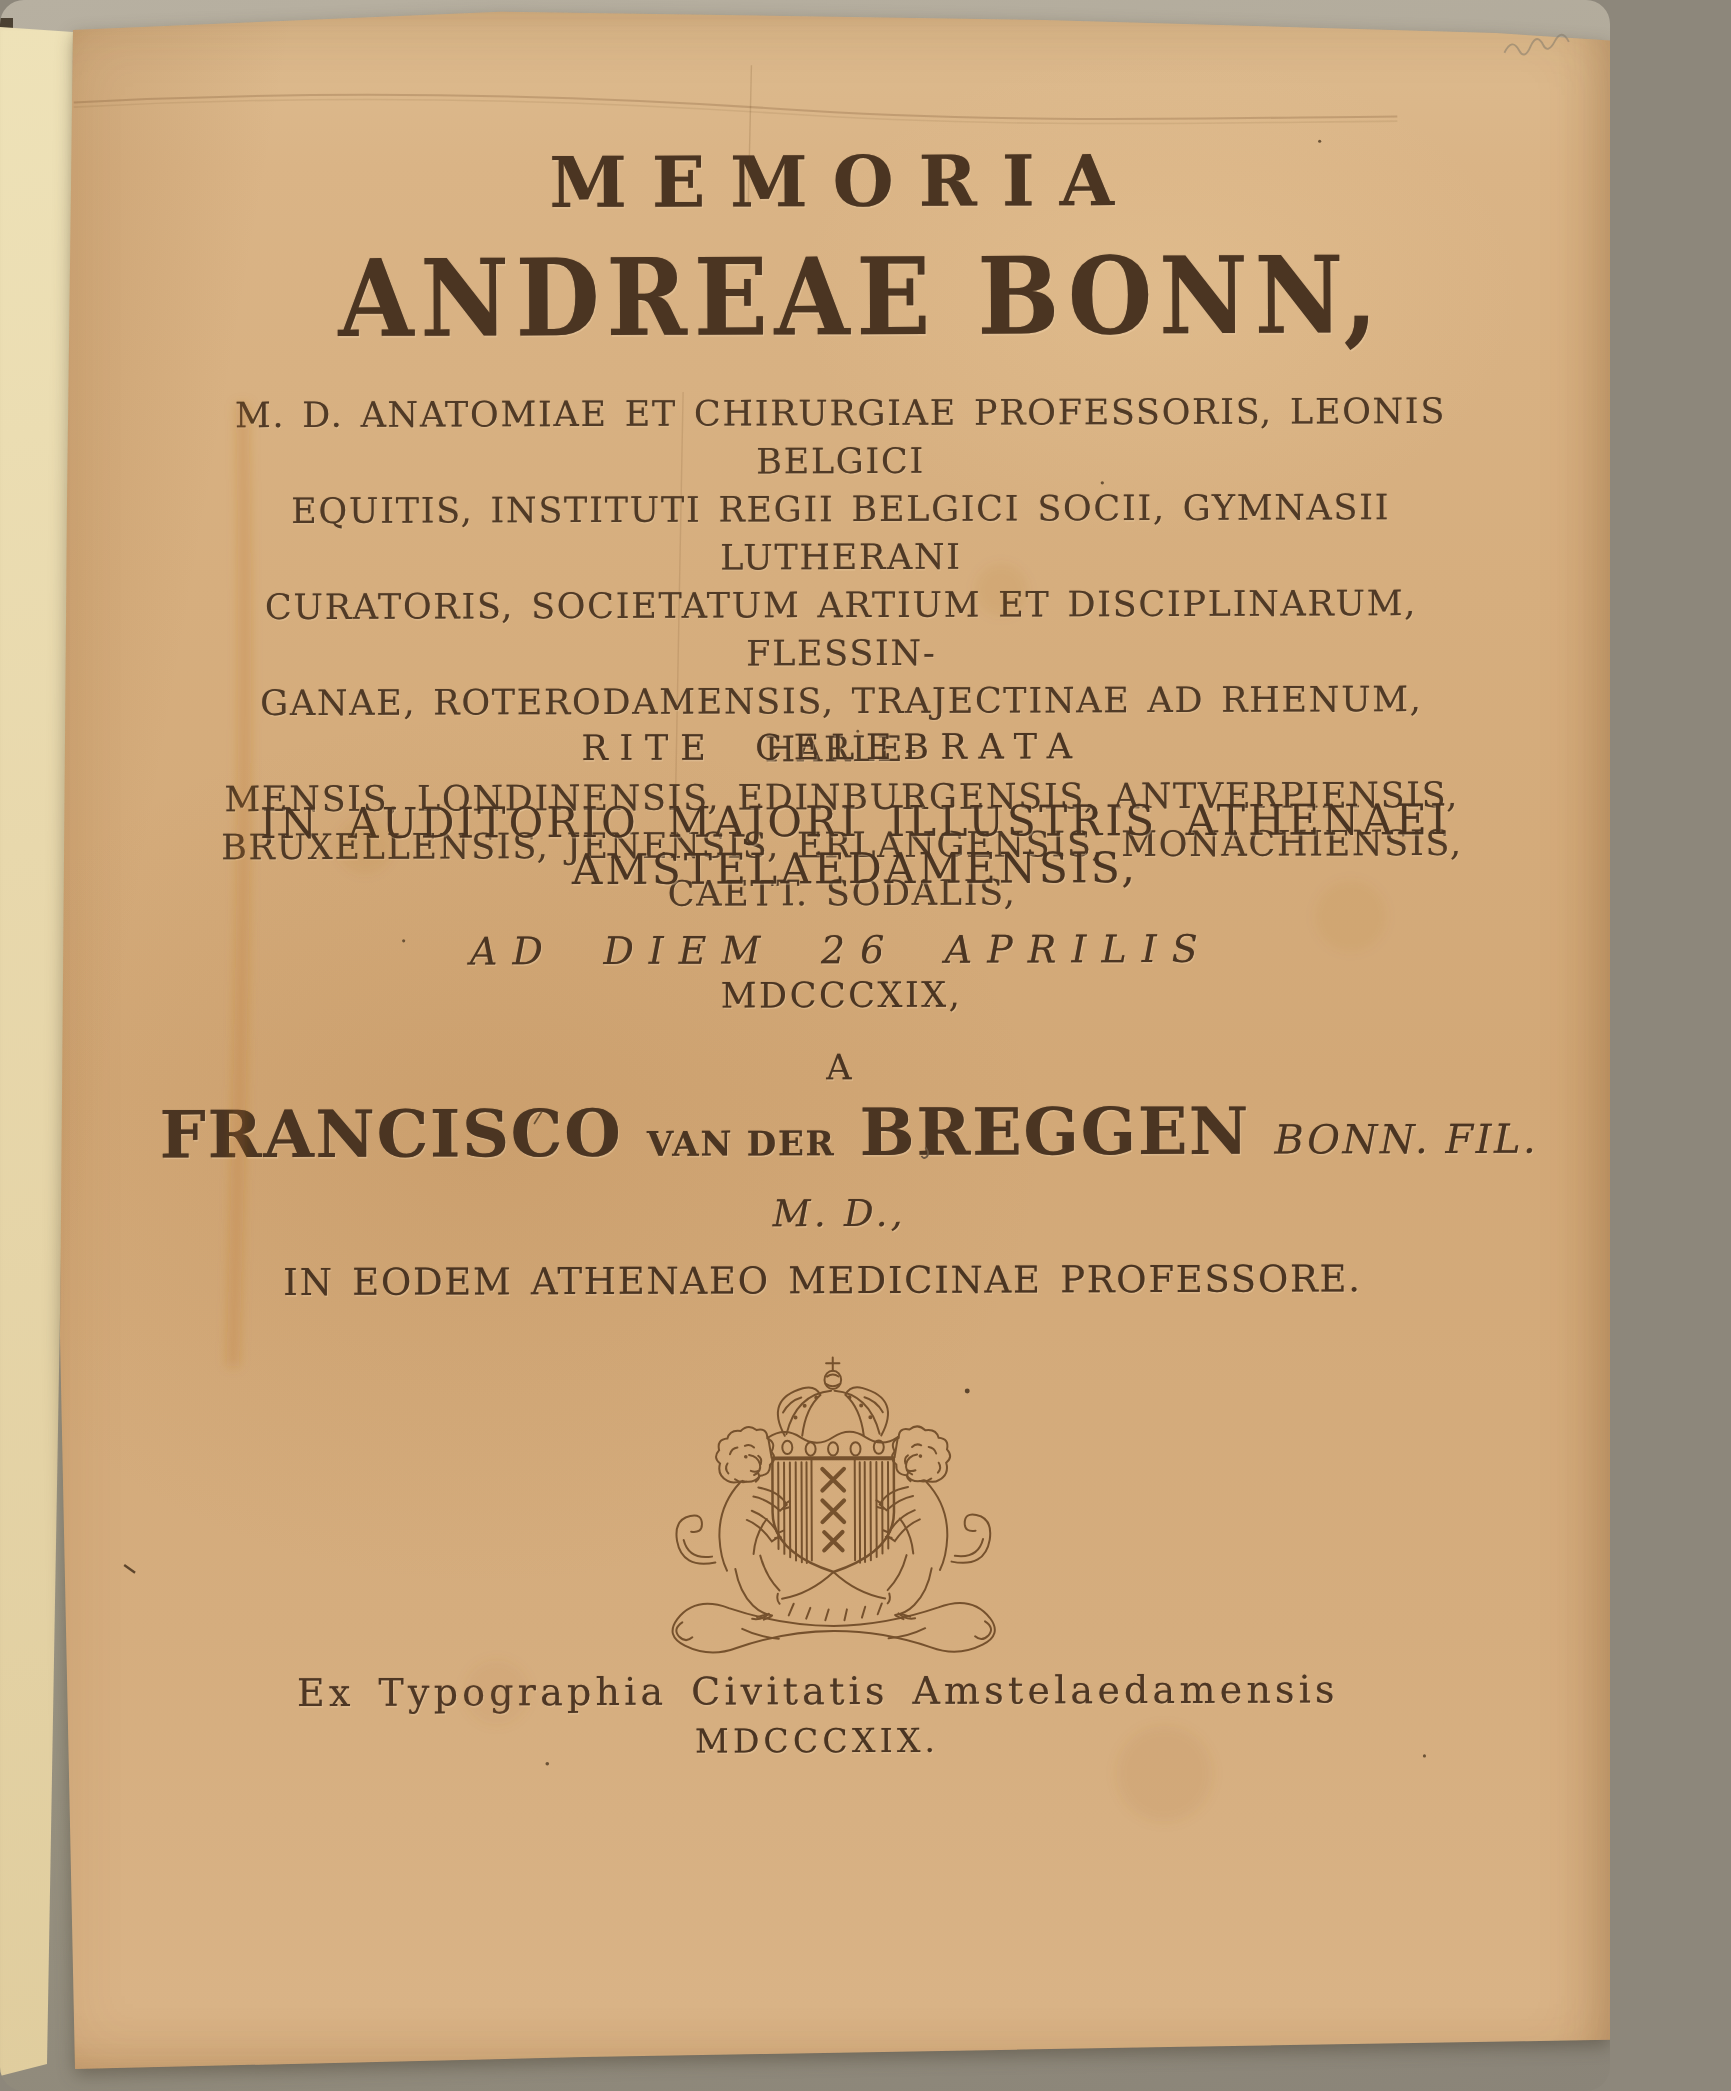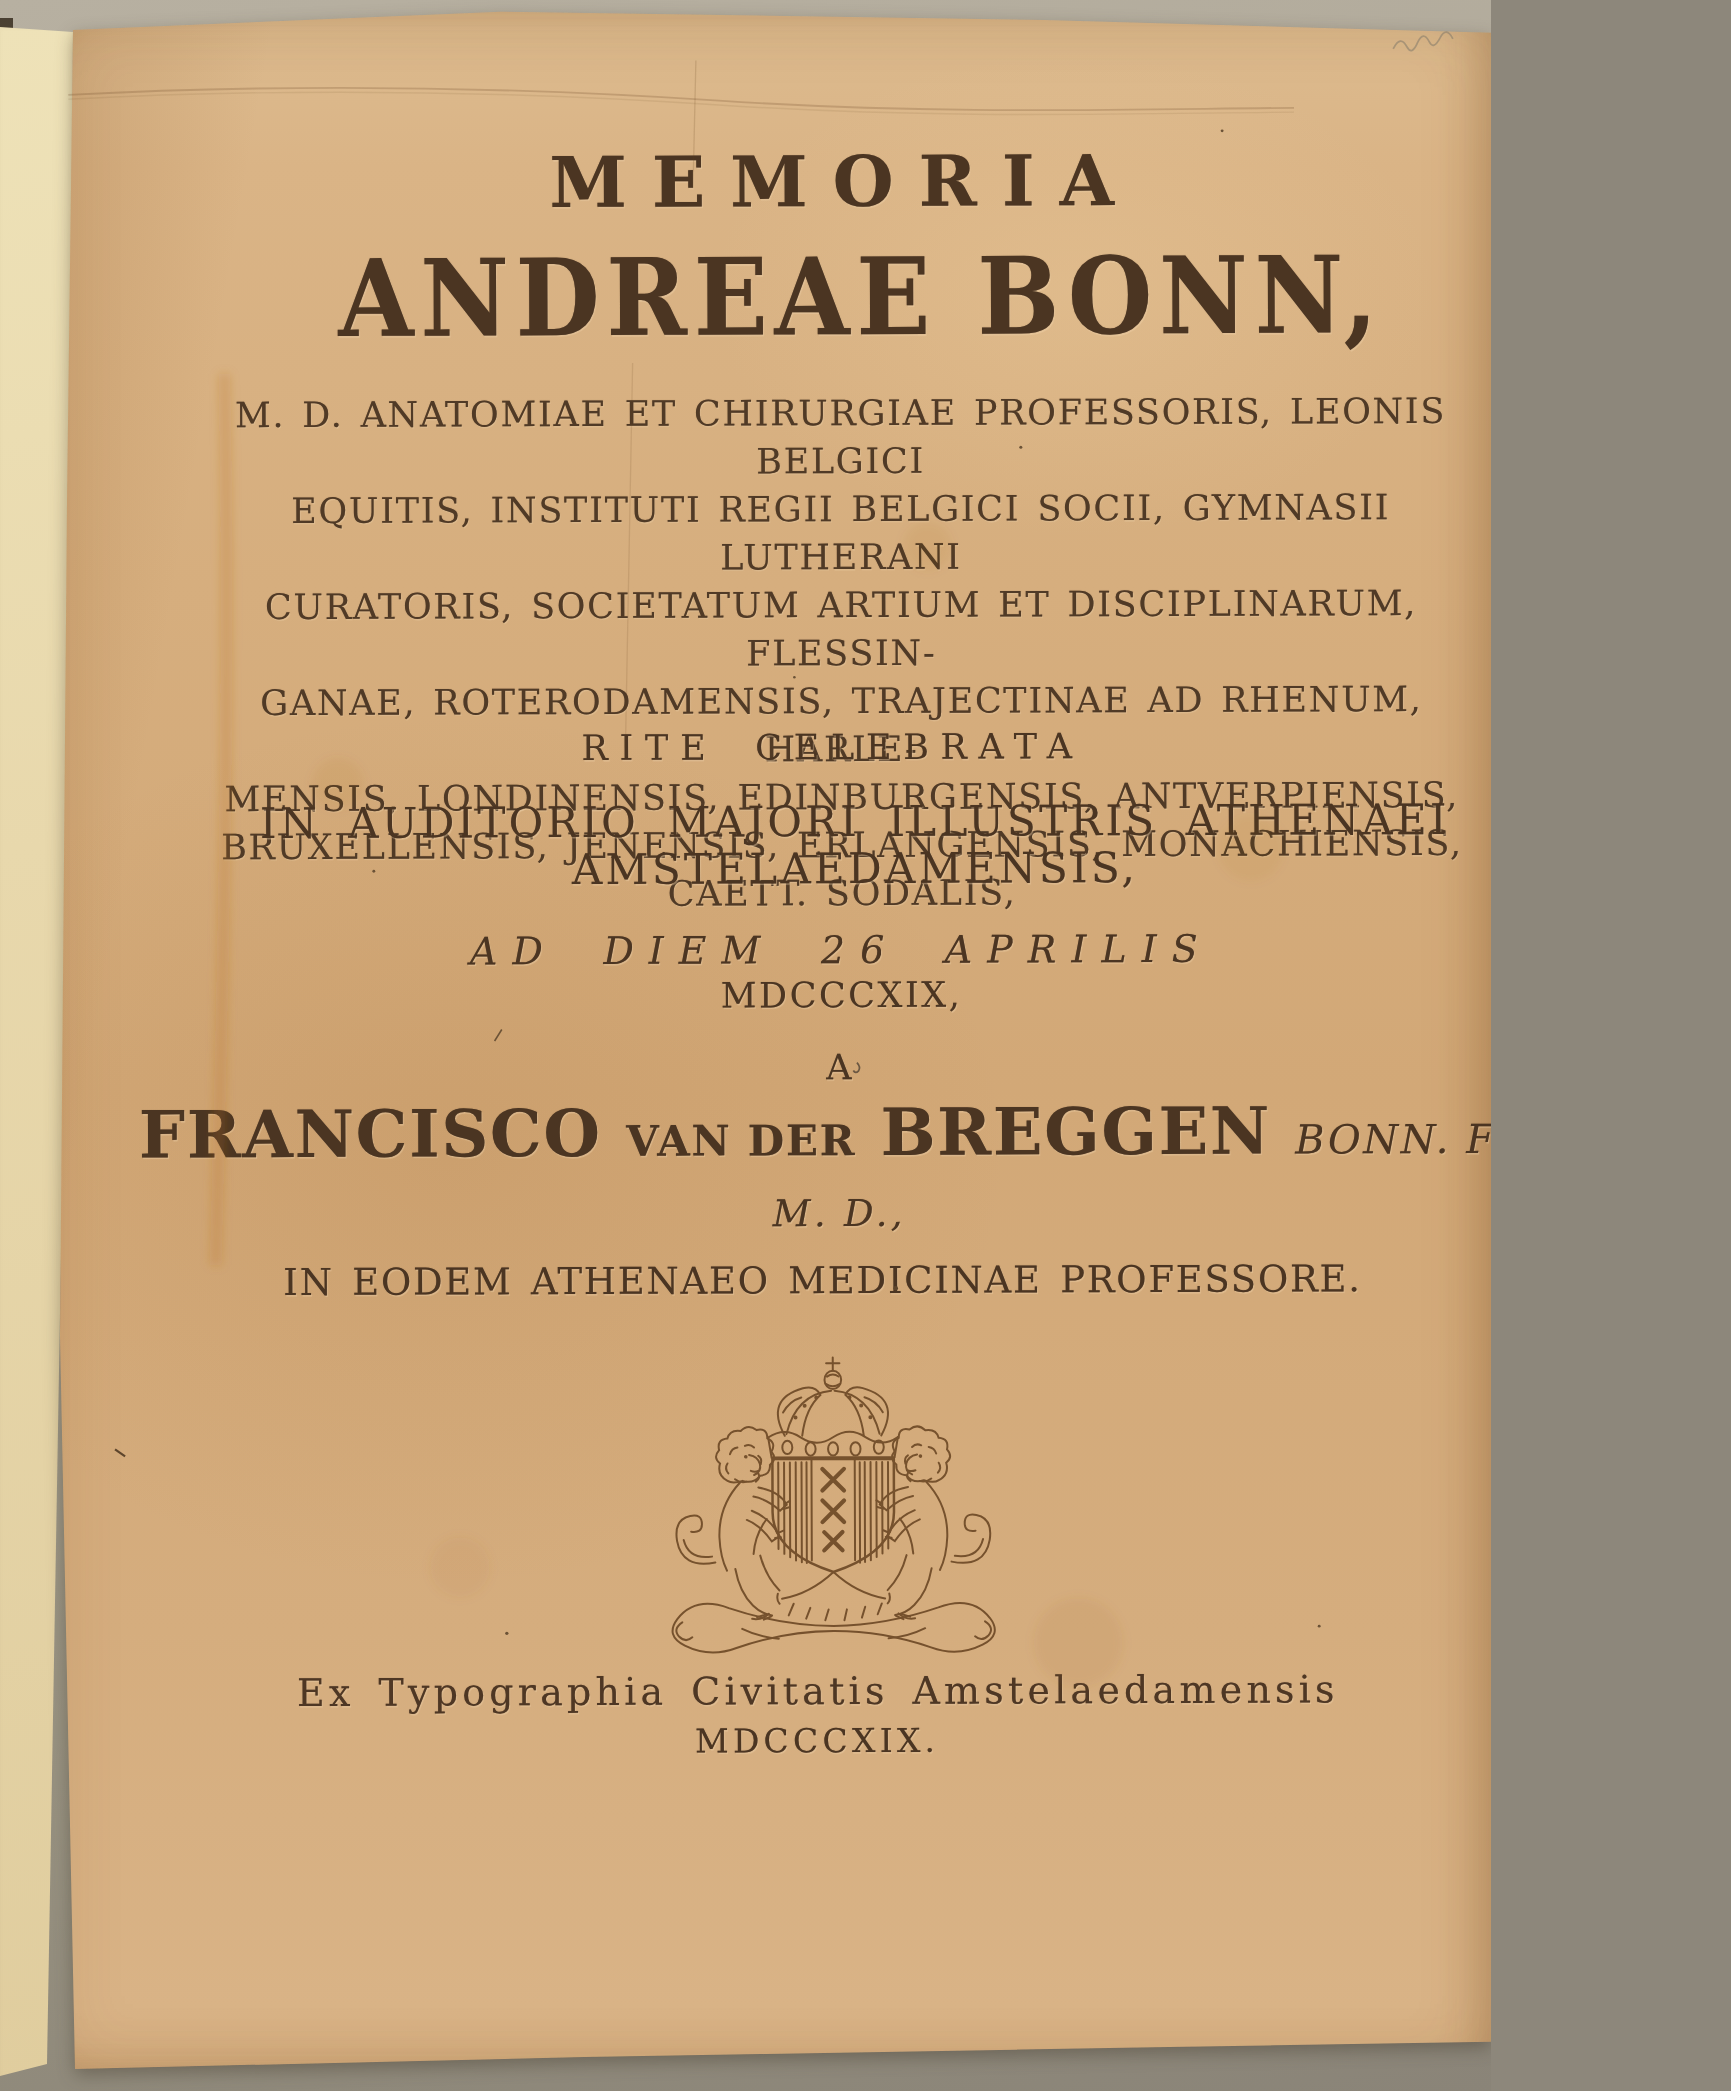--- a/index.html
+++ b/index.html
@@ -1,20 +1,21 @@
 <!DOCTYPE html>
 <html style="font-size:13.4px"><head>
 <meta charset="utf-8">
 <style>
   html,body{margin:0;padding:0;background:#8d877b;}
   .scene{
-    position:relative;width:1491px;height:2091px;overflow:hidden;
+    position:relative;width:1610px;height:2091px;overflow:hidden;
     background:linear-gradient(170deg,#b7b0a1 0%,#aba494 35%,#9c968ا 60%,#96907f 78%,#8a8478 100%);
     background:linear-gradient(170deg,#b7b0a1 0%,#aba494 35%,#96907f 78%,#8a8478 100%);
     font-family:"DejaVu Serif","Liberation Serif",serif;
+    border-radius:24px;
   }
   .spine-sliver{
     position:absolute;left:0;top:18.4px;width:12.5px;height:359px;
     background:linear-gradient(180deg,#4a4032 0%,#5d5140 55%,rgba(93,81,64,0) 100%);
   }
   .flyleaf{
     position:absolute;left:0;top:22px;width:83px;height:2062px;
     background:linear-gradient(175deg,#eee2b8 0%,#e8d8ac 40%,#e0cd9e 100%);
     clip-path:polygon(0px 5px,73px 10px,65px 1002px,47px 2042px,0px 2054px);
     box-shadow:inset -6.7px 0 8.3px rgba(80,50,20,.25);
@@ -58,21 +59,21 @@
   .honors{position:absolute;left:188px;top:389px;width:1302px;text-align:center;
           font-size:35px;line-height:48px;letter-spacing:1.7px;word-spacing:4.2px;color:#503a26;
           text-shadow:0 0 0.8px rgba(75,53,34,.5), 0.8px 1.3px 0.8px rgba(243,216,175,.4);}
   .l-rite{top:730px;font-size:35px;letter-spacing:11.7px;word-spacing:15px;transform:translateX(-36px);}
   .l-venue1{top:801px;font-size:42px;letter-spacing:3.3px;word-spacing:11.7px;transform:translateX(-14px);}
   .l-venue2{top:848px;font-size:42px;letter-spacing:3.3px;transform:translateX(-14px);}
   .l-date{top:931px;font-size:38px;font-style:italic;letter-spacing:15px;word-spacing:18.4px;transform:translateX(-28px);}
   .l-year{top:978px;font-size:35px;letter-spacing:2.5px;transform:translateX(-28px);}
   .l-aword{top:1050px;font-size:35px;transform:translateX(-31px);}
   .l-author{top:1100px;font-size:65px;font-weight:bold;letter-spacing:1.7px;transform:translateX(-21px);}
-  .l-author .sm{font-size:42px;font-weight:bold;text-align:center;}
+  .l-author .sm{font-size:34px;font-weight:bold;text-align:center;}
   .l-author .it{font-size:40px;font-weight:normal;font-style:italic;letter-spacing:2.5px;}
   .l-degree{top:1195px;font-size:37px;font-style:italic;letter-spacing:3.3px;transform:translateX(-31px);}
   .l-role{top:1262px;font-size:37px;letter-spacing:1.7px;word-spacing:5px;transform:translateX(-48px);}
   .l-press{top:1672px;font-size:38px;letter-spacing:4.2px;word-spacing:7.5px;transform:translateX(-54px);color:#4e3724;}
   .l-pressyear{top:1724px;font-size:33px;letter-spacing:4.2px;transform:translateX(-55px);}
   .emblem{position:absolute;left:636px;top:1354px;width:384px;height:316px;}
   .overlay{position:absolute;inset:0;pointer-events:none;}
 </style>
 </head>
 <body>

